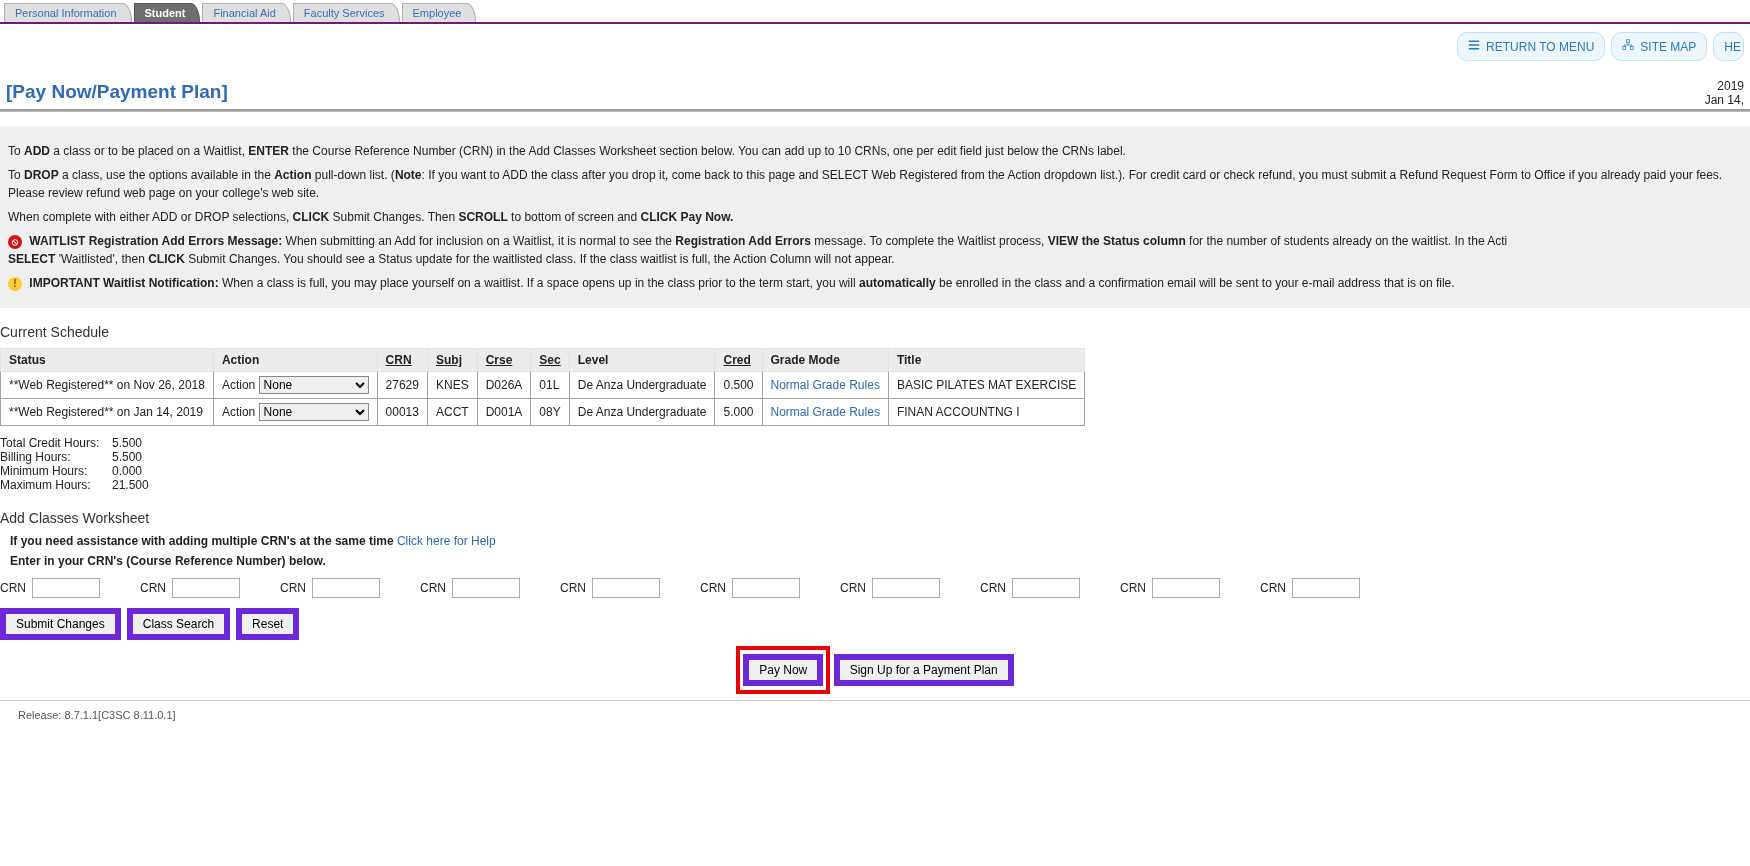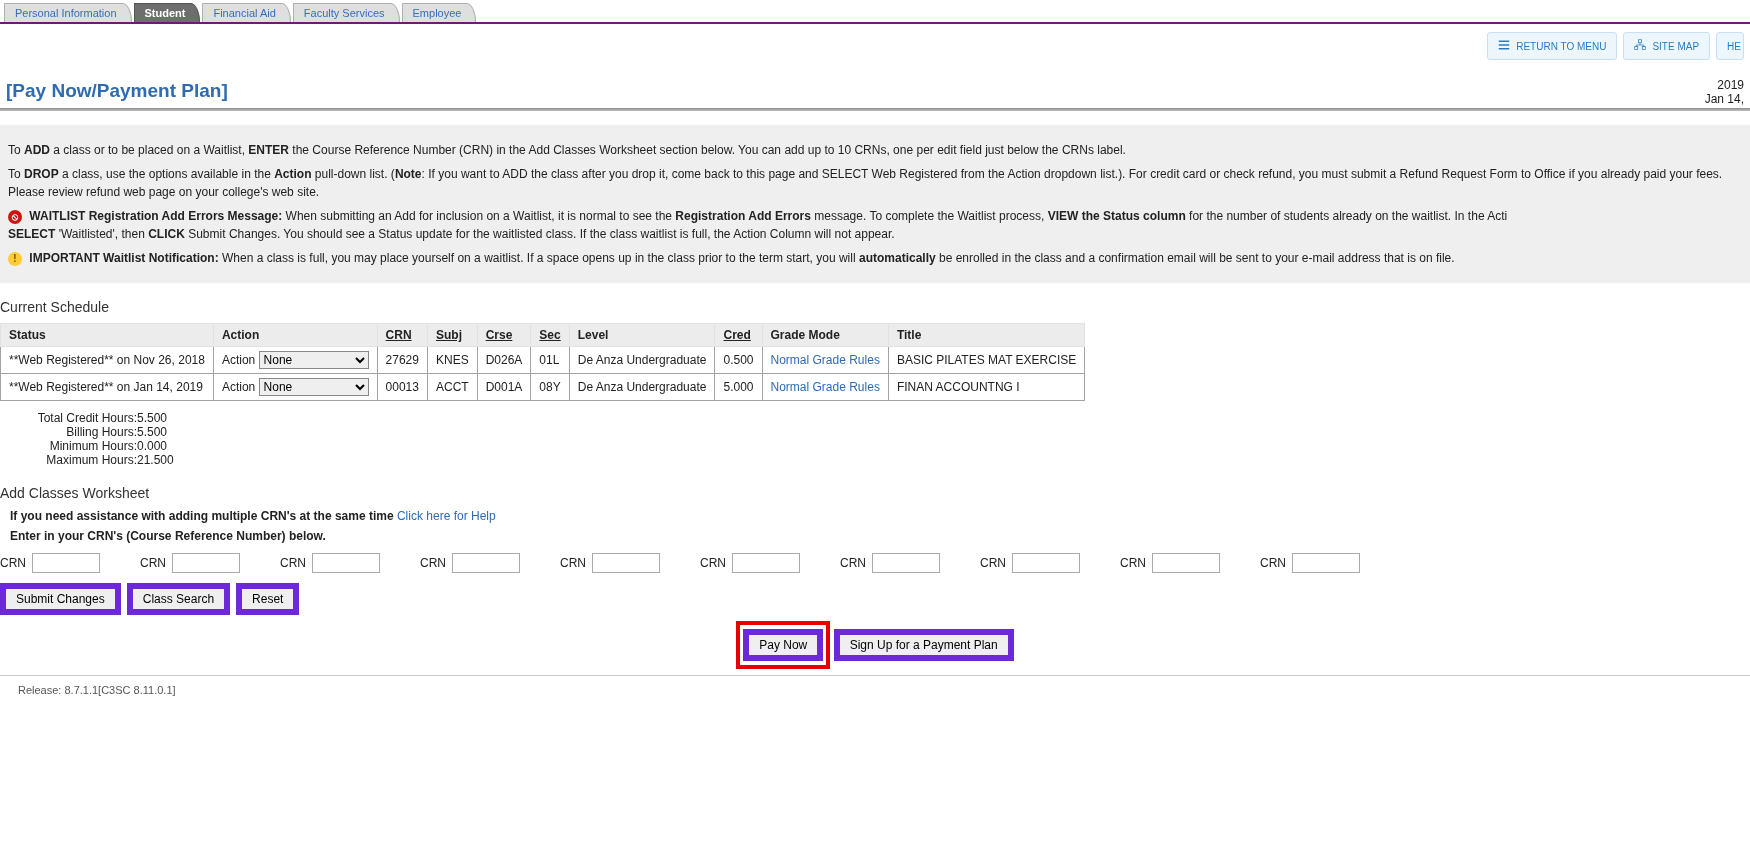--- a/index.html
+++ b/index.html
@@ -40,27 +40,27 @@
   .util {
     display: flex;
     justify-content: flex-end;
     padding: 8px 6px 4px 6px;
     gap: 6px;
   }
   .util-btn {
     border: 1px solid #c8dff4;
     background: #eef6fd;
     color: #2b7bbf;
-    font-size: 10px;
+    font-size: 12px;
     padding: 6px 10px;
     display: flex;
     align-items: center;
     gap: 6px;
     cursor: pointer;
-    border-radius: 3px;
+    border-radius: 10px;
   }
   .util-btn svg { width: 12px; height: 12px; }
   
   .title-row {
     display: flex;
     justify-content: space-between;
     align-items: flex-end;
     padding: 0 6px 2px 6px;
   }
   .page-title {
@@ -121,21 +121,21 @@
   table.sched td a { color: #2f6ab3; text-decoration: none; }
   select.action-sel {
     font-size: 12px;
     min-width: 110px;
     background: #efefef;
     border: 1px solid #888;
   }
   
   .summary { font-size: 12px; margin-top: 10px; }
   .summary .row { display: flex; }
-  .summary .lab { width: 137px; text-align: right; }
+  .summary .lab { width: 112px; }
   
   .crn-row {
     display: flex;
     gap: 40px;
     flex-wrap: nowrap;
     margin: 10px 0;
   }
   .crn-item { display: flex; align-items: center; gap: 6px; }
   .crn-item input {
     width: 60px;
@@ -219,20 +219,23 @@
 </div>
 <hr class="heavy">
 
 
 <div class="instr">
   <p>
     <span>To </span><span class="bold">ADD</span><span> a class or to be placed on a Waitlist, </span><span class="bold">ENTER</span><span> the Course Reference Number (CRN) in the Add Classes Worksheet section below. You can add up to 10 CRNs, one per edit field just below the CRNs label.</span>
   </p>
   <p>
     <span>To </span><span class="bold">DROP</span><span> a class, use the options available in the </span><span class="bold">Action</span><span> pull-down list. (</span><span class="bold">Note</span><span>: If you want to ADD the class after you drop it, come back to this page and SELECT Web Registered from the Action dropdown list.). For credit card or check refund, you must submit a Refund Request Form to Office if you already paid your fees. Please review refund web page on your college's web site.</span>
+  </p>
+  <p>
+    <span>When complete with either ADD or DROP selections, </span><span class="bold">CLICK</span><span> Submit Changes. Then </span><span class="bold">SCROLL</span><span> to bottom of screen and </span><span class="bold">CLICK Pay Now.</span>
   </p>
   <p>
     <span class="ic stop">⦸</span>
     <span class="bold">WAITLIST Registration Add Errors Message:</span><span> When submitting an Add for inclusion on a Waitlist, it is normal to see the </span><span class="bold">Registration Add Errors</span><span> message. To complete the Waitlist process, </span><span class="bold">VIEW the Status column</span><span> for the number of students already on the waitlist. In the Acti</span><br>
     <span class="bold">SELECT</span><span> 'Waitlisted', then </span><span class="bold">CLICK</span><span> Submit Changes. You should see a Status update for the waitlisted class. If the class waitlist is full, the Action Column will not appear.</span>
   </p>
   <p>
     <span class="ic warn">!</span>
     <span class="bold">IMPORTANT Waitlist Notification:</span><span> When a class is full, you may place yourself on a waitlist. If a space opens up in the class prior to the term start, you will </span><span class="bold">automatically</span><span> be enrolled in the class and a confirmation email will be sent to your e-mail address that is on file.</span>
   </p>

